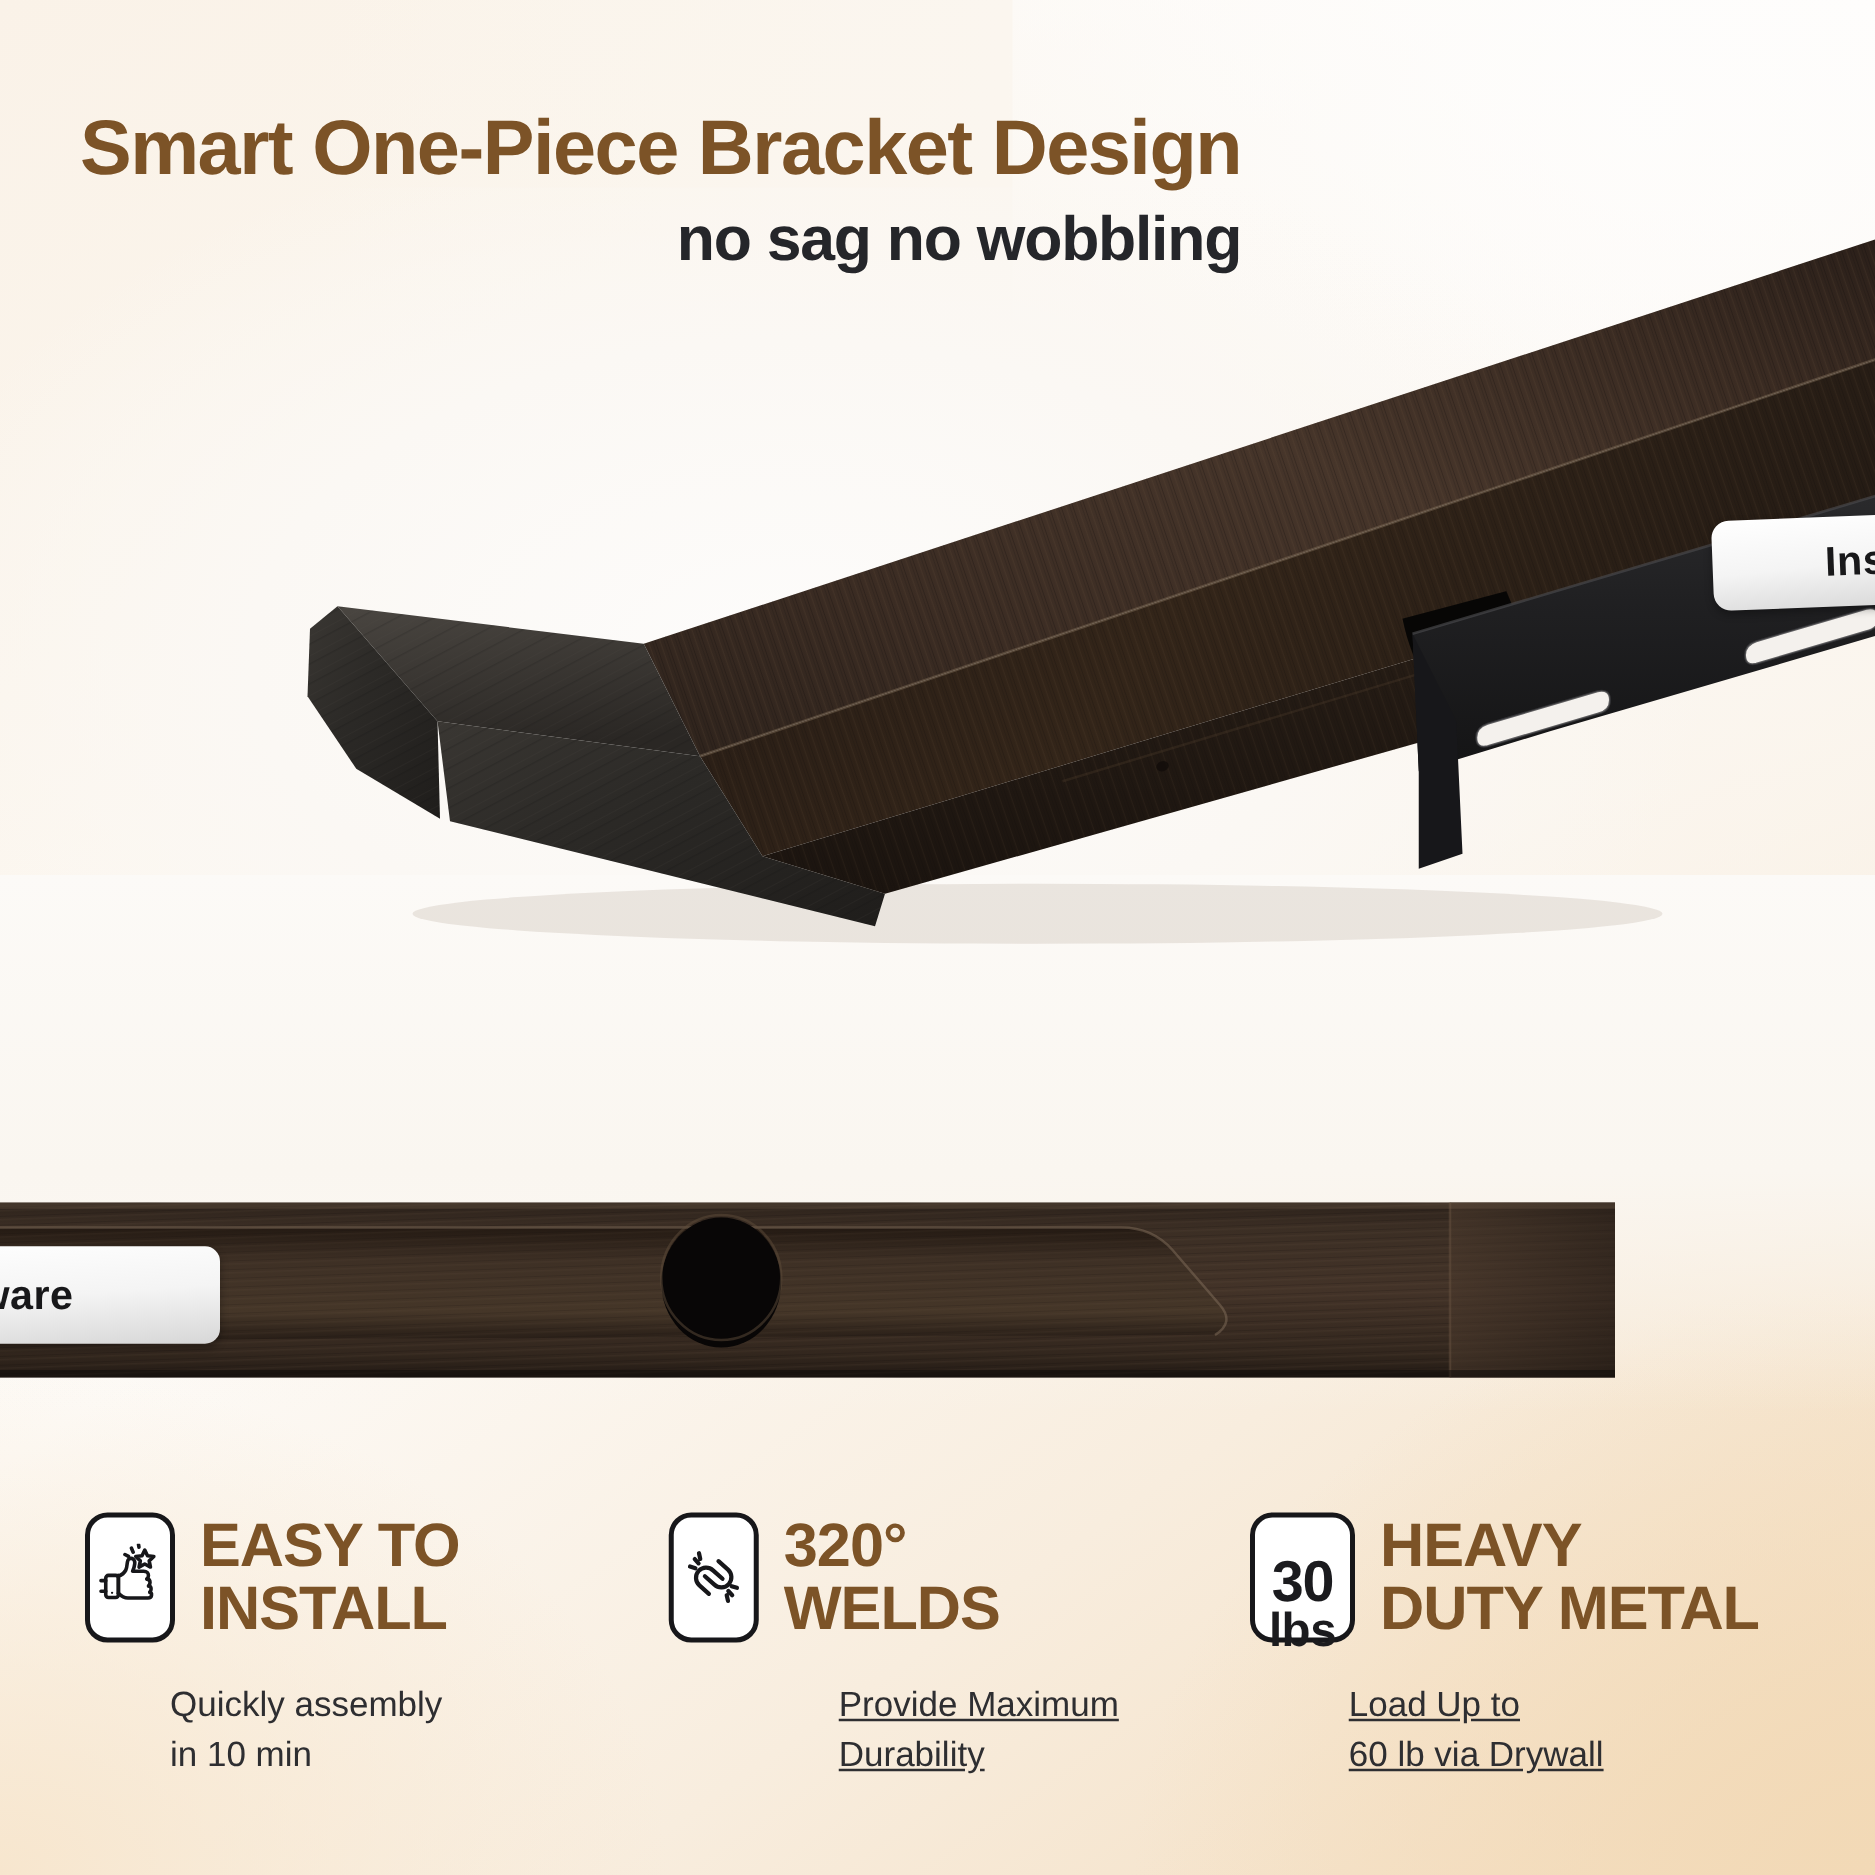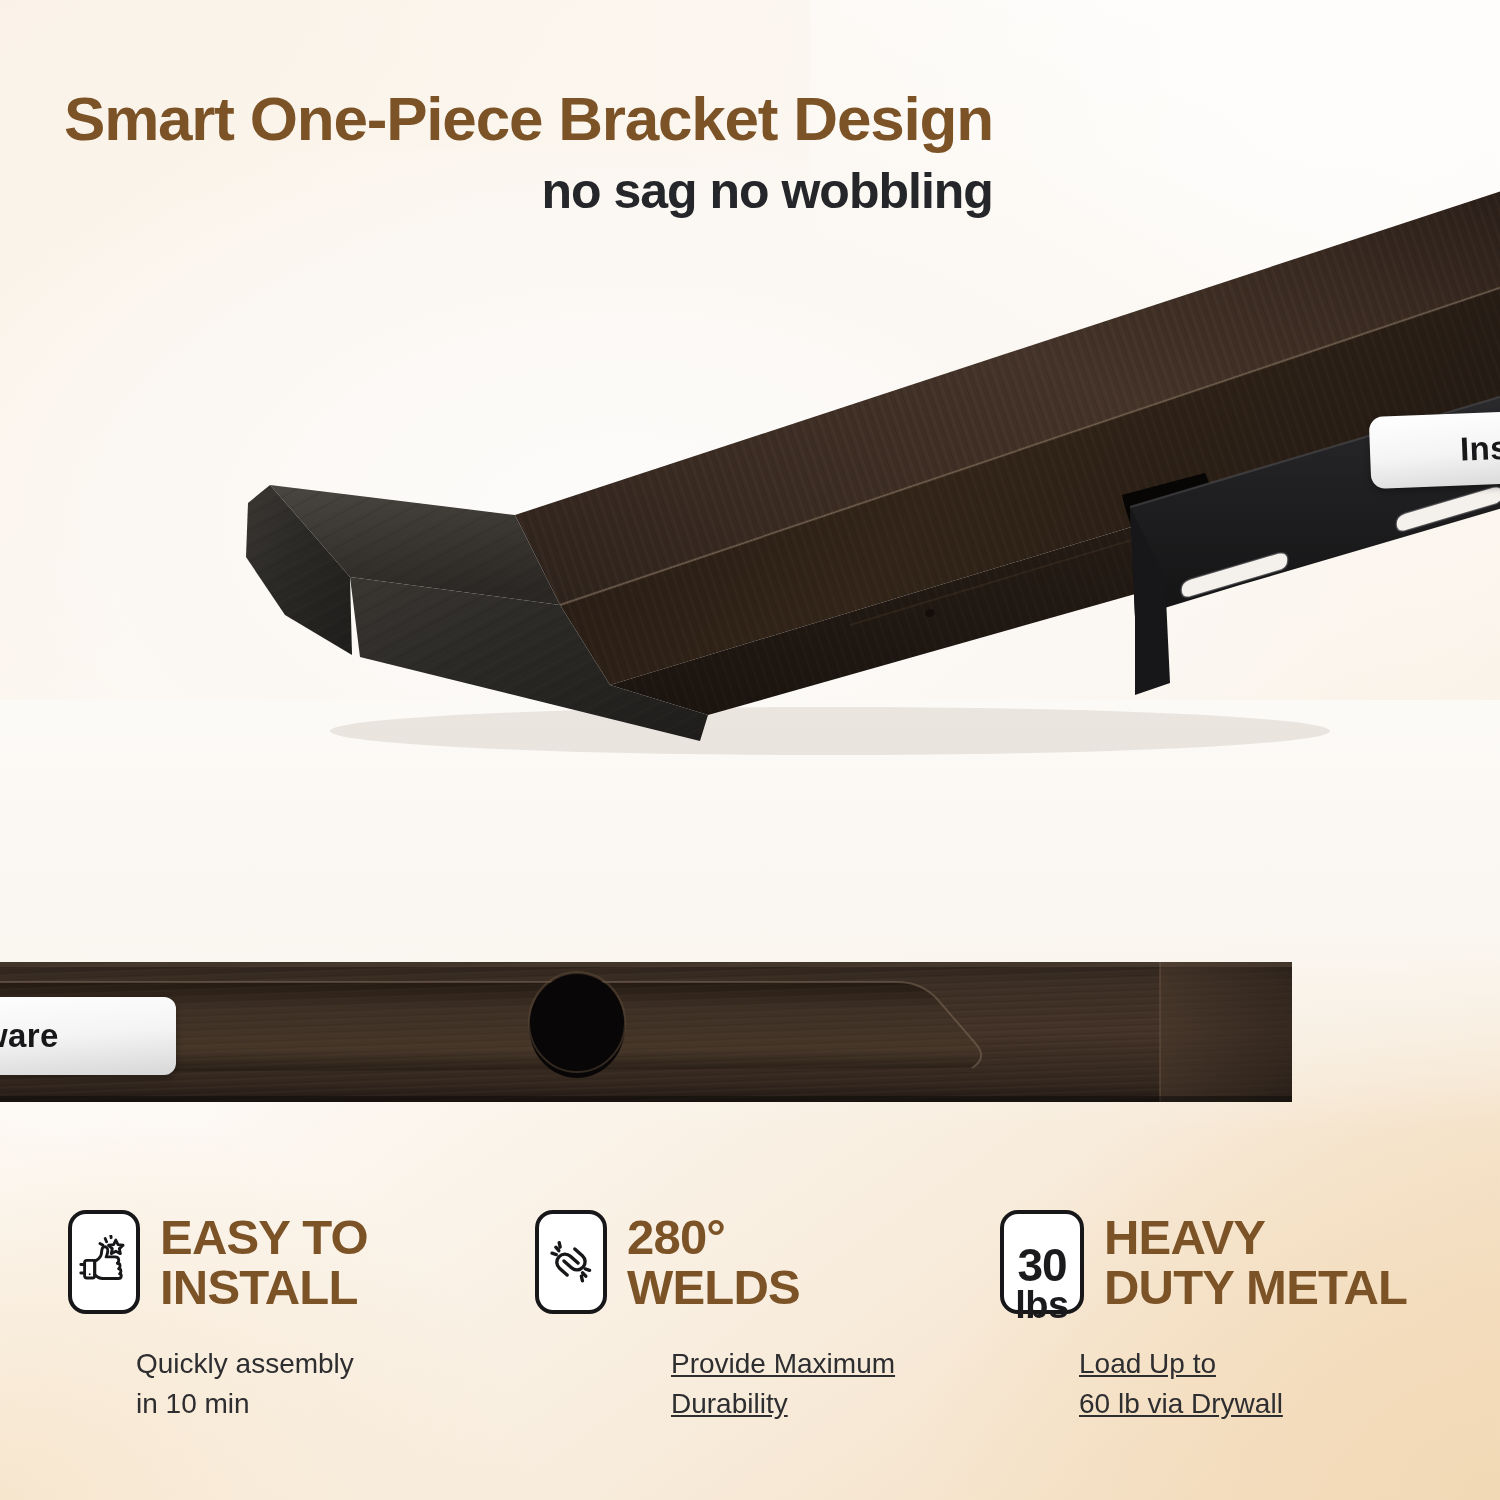--- a/index.html
+++ b/index.html
@@ -297,21 +297,21 @@
   <div class="feature f2">
     <div class="f-head">
       <div class="icon-box">
         <svg width="54" height="54" viewBox="0 0 64 64" fill="none" stroke="#17171A" stroke-width="4" stroke-linecap="round" stroke-linejoin="round">
           <path d="M36.5 16.5 L45.5 24.5 C49.5 28.2 49.8 34.2 46.2 38.2 C42.6 42.2 36.6 42.5 32.6 38.8 L23.6 30.8"></path>
           <path d="M27.4 47.5 L18.4 39.5 C14.4 35.8 14.1 29.8 17.7 25.8 C21.3 21.8 27.3 21.5 31.3 25.2 L40.3 33.2"></path>
           <path d="M14 14.5 L17.6 18.6 M9.5 21.6 L14.6 23.2 M18 9 L19.2 14.4"></path>
           <path d="M49.5 48.8 L45.8 44.8 M54 41.8 L48.9 40.2 M45.5 54.2 L44.3 48.8"></path>
         </svg>
       </div>
-      <div class="f-title">280°
+      <div class="f-title">320°
 WELDS</div>
     </div>
     <div class="f-desc">Provide Maximum
 Durability</div>
   </div>
 
   <div class="feature f3">
     <div class="f-head">
       <div class="icon-box wide">
         <div class="badge-inner">

